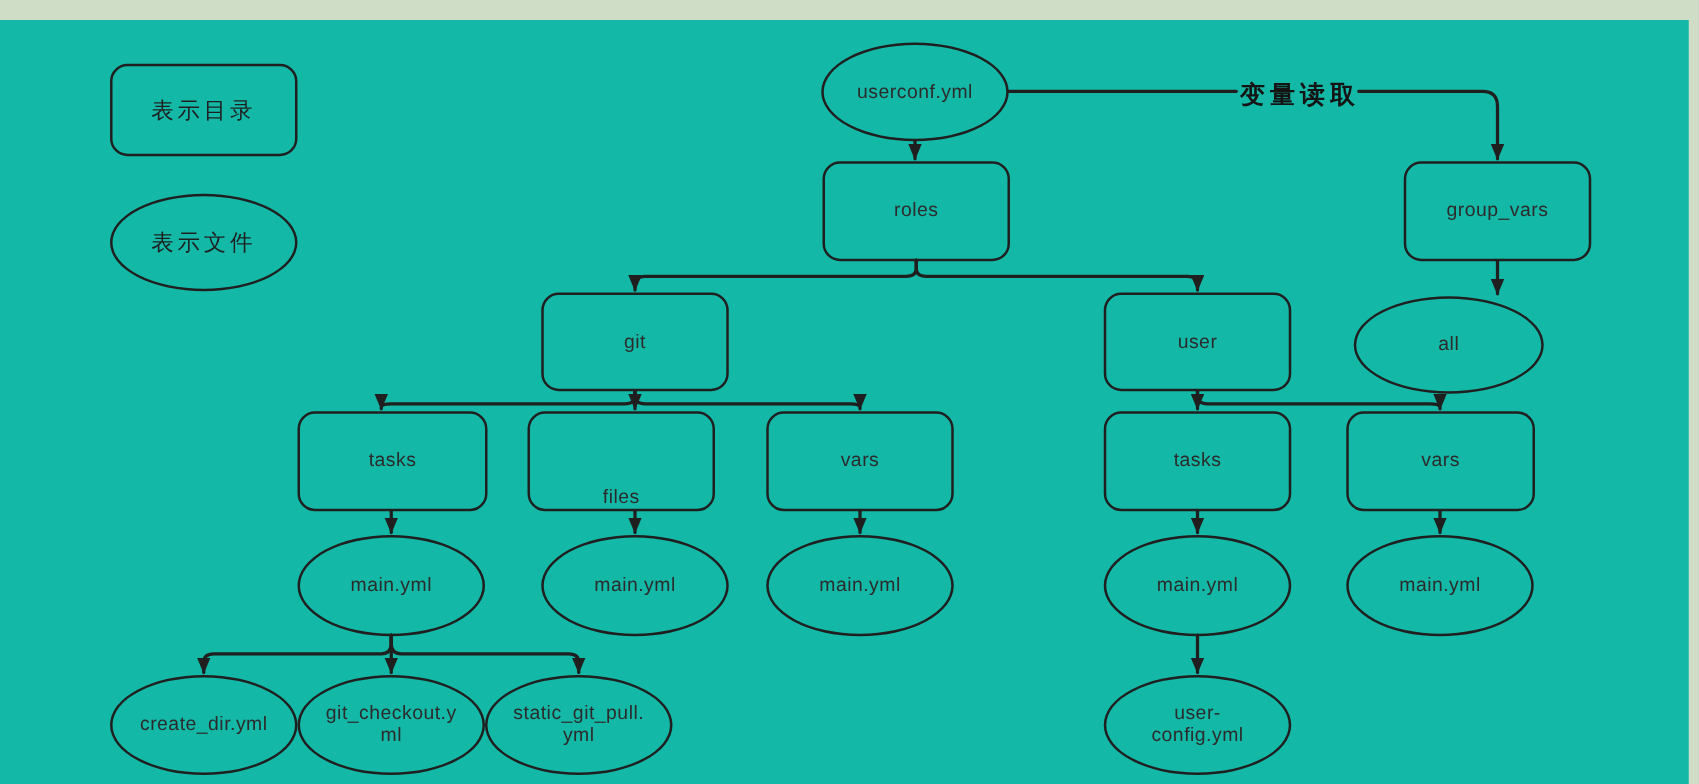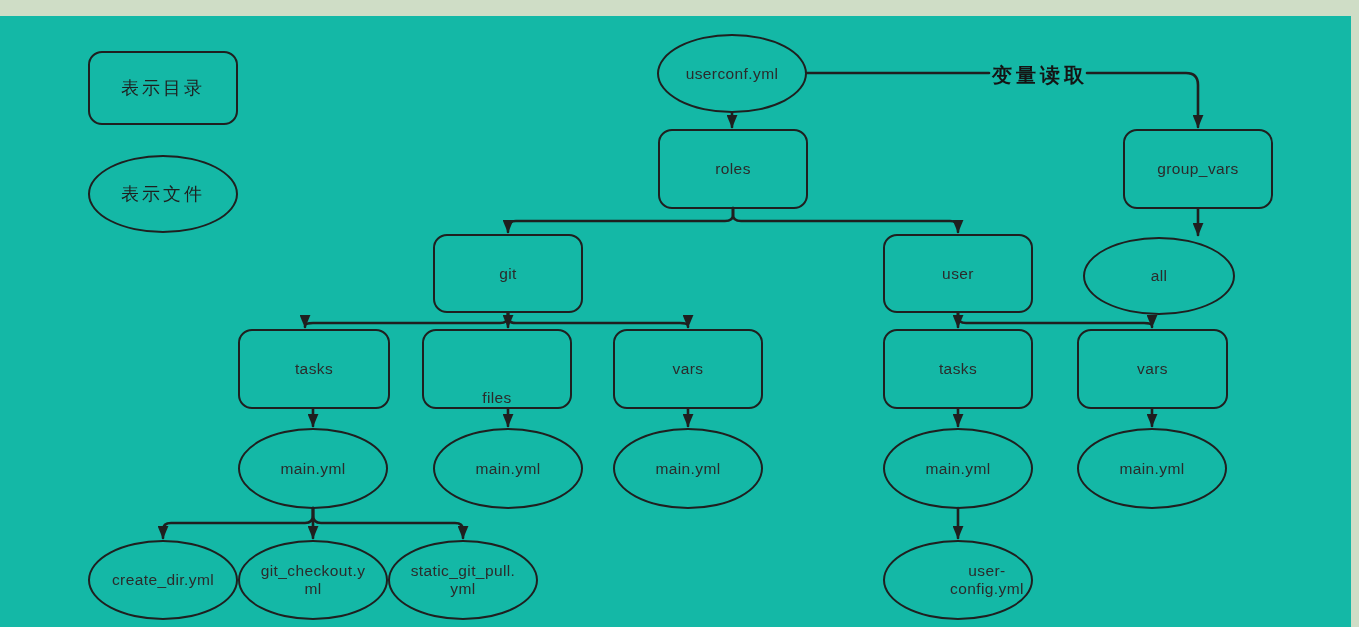--- a/index.html
+++ b/index.html
@@ -158,17 +158,17 @@
 
   <div class="node ellipse" style="left:88px; top:524px; width:150px; height:80px;">
     <span class="wrap">create_dir.yml</span>
   </div>
   <div class="node ellipse" style="left:388px; top:524px; width:150px; height:80px;">
     <span class="wrap">static_git_pull.yml</span>
   </div>
   <div class="node ellipse" style="left:238px; top:524px; width:150px; height:80px;">
     <span class="wrap">git_checkout.yml</span>
   </div>
-  <div class="node ellipse" style="left:883px; top:524px; width:150px; height:80px;justify-content:flex-end;">
+  <div class="node ellipse" style="left:883px; top:524px; width:150px; height:80px;">
     <span class="wrap-hyphen">user-config.yml</span>
   </div>
 
 </div>
 
 </body></html>

